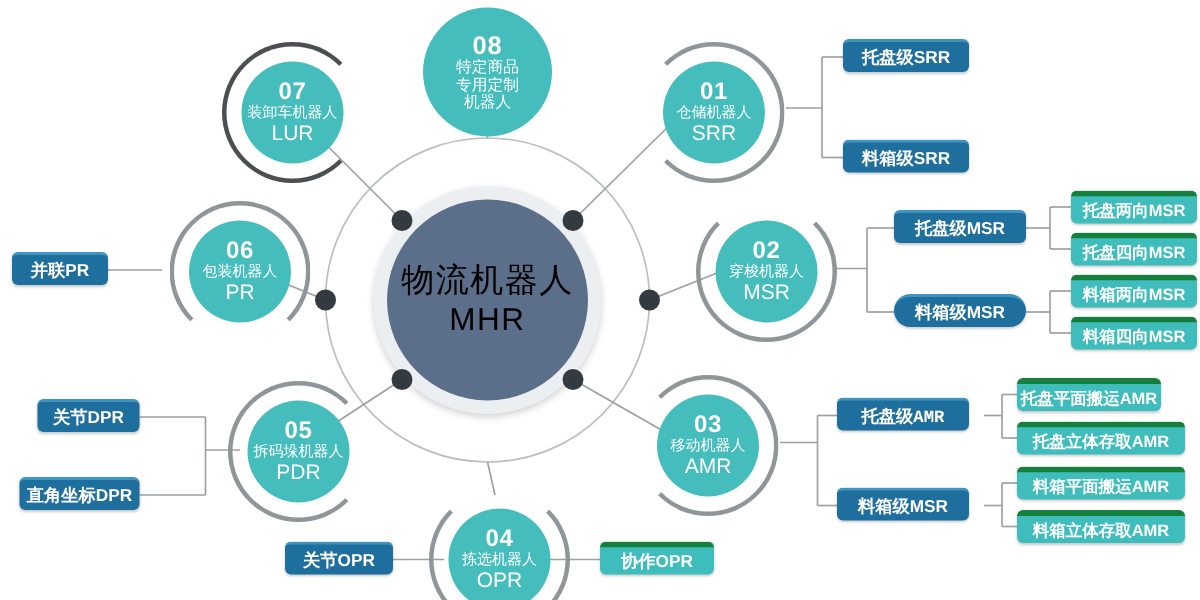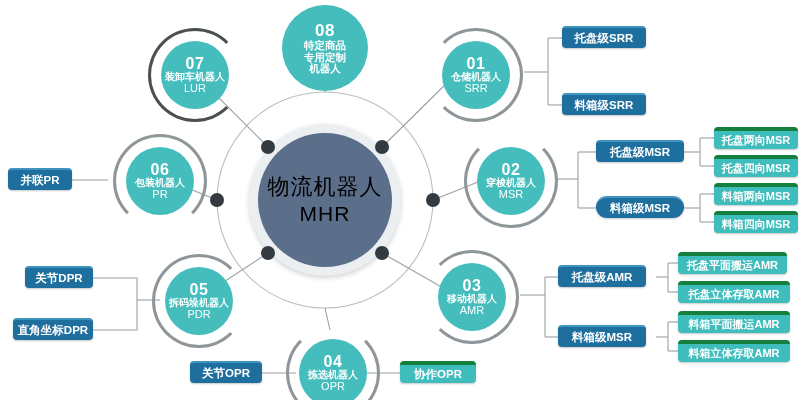--- a/index.html
+++ b/index.html
@@ -23,22 +23,22 @@
   
   .dot{position:absolute;width:14px;height:14px;border-radius:50%;
        background:#333a40;}
 
   
   .node{position:absolute;width:68px;height:68px;border-radius:50%;
         background:#45bdbd;color:#fff;display:flex;flex-direction:column;
         align-items:center;justify-content:center;text-align:center;
         line-height:1.08;z-index:3;}
   .node .num{font-size:16px;font-weight:bold;letter-spacing:.5px;}
-  .node .cn{font-size:10px;white-space:nowrap;font-weight:bold;}
-  .node .ab{font-size:11px;}
+  .node .cn{font-size:10px;white-space:nowrap;}
+  .node .ab{font-size:14px;}
   .node.big{width:86px;height:86px;}
   .node.big .num{font-size:17px;}
   .node.big .cn{font-size:10.5px;}
 
   
   .ring{position:absolute;border-radius:50%;box-sizing:border-box;z-index:2;}
   .ring.grey{border:3px solid #8e9699;}
   .ring.dark{border:3px solid #4a4f52;}
 
   
@@ -195,24 +195,24 @@
   <div class="box blue l2" style="left:562px;top:93px;width:84px;">料箱级SRR</div>
 
   <div class="box blue l2" style="left:596px;top:140px;width:88px;">托盘级MSR</div>
   <div class="box blue l2" style="left:596px;top:196px;width:88px;border-radius:12px;">料箱级MSR</div>
 
   <div class="box teal l3" style="left:714px;top:127px;width:84px;">托盘两向MSR</div>
   <div class="box teal l3" style="left:714px;top:155px;width:84px;">托盘四向MSR</div>
   <div class="box teal l3" style="left:714px;top:183px;width:84px;">料箱两向MSR</div>
   <div class="box teal l3" style="left:714px;top:211px;width:84px;">料箱四向MSR</div>
 
-  <div class="box blue l2" style="left:558px;top:265px;width:88px;">托盘级AMR</div>
+  <div class="box blue l2" style="left:558px;top:265px;width:88px;font-family:Liberation Mono, monospace;">托盘级AMR</div>
   <div class="box blue l2" style="left:558px;top:325px;width:88px;">料箱级MSR</div>
 
-  <div class="box teal l3" style="left:678px;top:252px;width:109px;">托盘平面搬运AMR</div>
+  <div class="box teal l3" style="left:678px;top:252px;width:96px;">托盘平面搬运AMR</div>
   <div class="box teal l3" style="left:678px;top:281px;width:112px;">托盘立体存取AMR</div>
   <div class="box teal l3" style="left:678px;top:311px;width:112px;">料箱平面搬运AMR</div>
   <div class="box teal l3" style="left:678px;top:340px;width:112px;">料箱立体存取AMR</div>
 
   <div class="box blue l2" style="left:190px;top:361px;width:72px;">关节OPR</div>
   <div class="box teal l2" style="left:400px;top:361px;width:76px;">协作OPR</div>
 
   <div class="box blue l2" style="left:25px;top:266px;width:68px;">关节DPR</div>
   <div class="box blue l2" style="left:13px;top:318px;width:80px;">直角坐标DPR</div>
 

